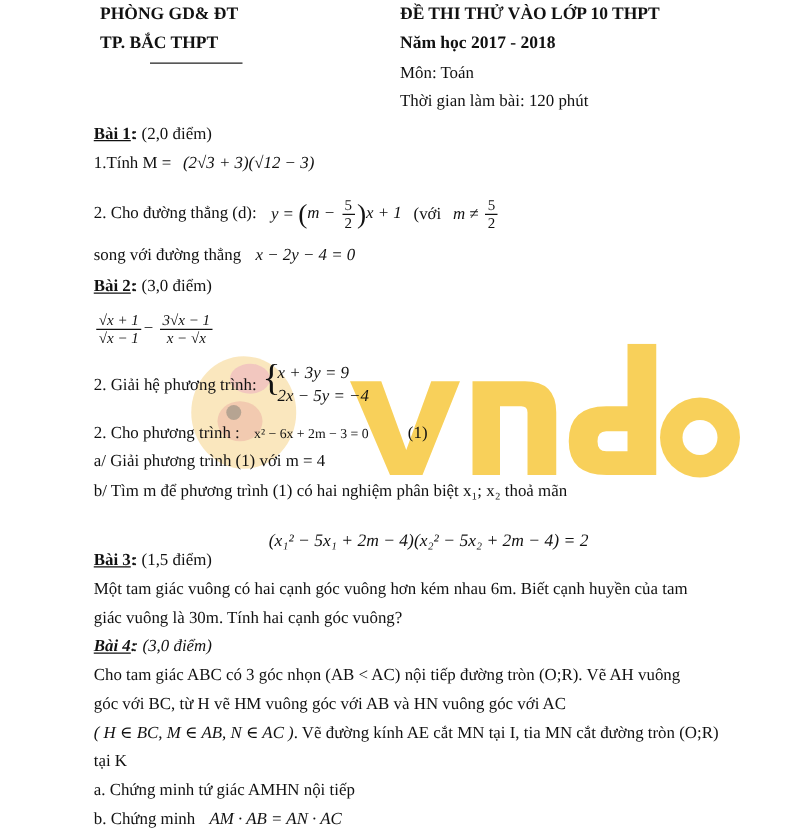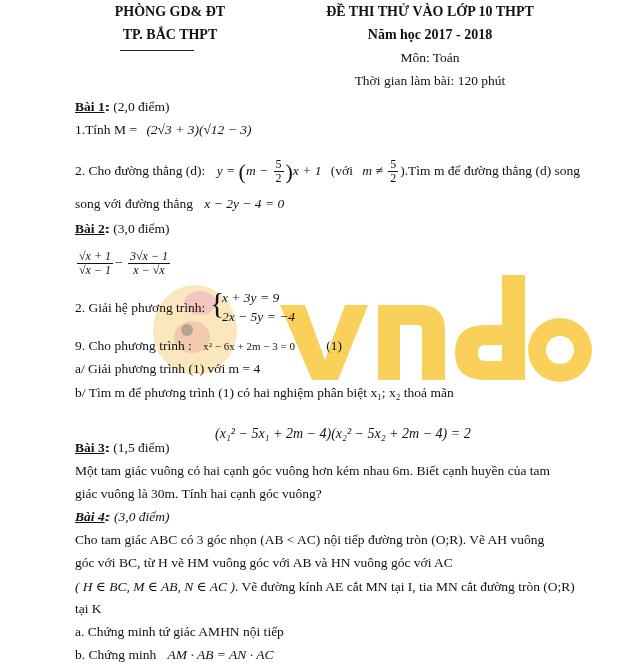--- a/index.html
+++ b/index.html
@@ -3,21 +3,21 @@
 <meta charset="utf-8">
 <style>
   html, body { margin:0; padding:0; background:#fff; }
   body { width:640px; height:668px; position:relative; overflow:hidden;
          font-family:"Liberation Serif", "DejaVu Serif", serif; color:#111; font-size:13.5px; }
   .abs { position:absolute; white-space:nowrap; }
   .b { font-weight:bold; }
   .u { text-decoration:underline; }
   .i { font-style:italic; }
   .hdr { font-size:14px; font-weight:bold; }
-  .ctr { text-align:center;font-family:Liberation Serif, serif; }
+  .ctr { text-align:left;font-family:Liberation Serif, serif; }
   .rule { position:absolute; height:1px; background:#222; }
   .frac { display:inline-flex; flex-direction:column; align-items:center; vertical-align:middle; font-size:12px; line-height:13px; margin:0 2px; }
   .frac .num { border-bottom:1px solid #111; padding:0 2px; }
   .frac .den { padding:0 2px; }
   .paren { font-size:22px; line-height:1; vertical-align:middle; font-weight:normal; }
   .brace { font-size:30px; line-height:1; vertical-align:middle; }
   .wm { position:absolute; pointer-events:none; }
 </style>
 </head>
 <body>
@@ -60,21 +60,21 @@
   <span class="paren">(</span><span class="i">m −</span>
   <span class="frac">
       <span class="num">5</span>
       <span class="den">2</span>
     </span><span class="paren">)</span><span class="i">x + 1</span>
   <span style="margin-left:6px;">(với</span>
   <span class="i" style="margin-left:6px;">m ≠</span>
   <span class="frac">
       <span class="num">5</span>
       <span class="den">2</span>
-    </span><span>).Tìm m để đường thẳng (d) song</span>
+    </span>
 </div>
 <div class="abs" style="left:75px;top:196px;">
   <span>song với đường thẳng</span>
   <span class="i" style="margin-left:8px;">x − 2y − 4 = 0</span>
 </div>
 
 <div class="abs" style="left:75px;top:221px;">
   <span class="b u">Bài 2</span><span class="b">:</span><span style="margin-left:-3px;">: (3,0 điểm)</span>
 </div>
 <div class="abs" style="left:75px;top:250px;">
@@ -89,21 +89,21 @@
 </div>
 <div class="abs" style="left:75px;top:300px;">
   <span>2. Giải hệ phương trình:</span>
 </div>
 <div class="abs" style="left:210px;top:290px;">
   <span class="abs brace" style="left:0;top:-2px;">{</span>
   <div class="abs i" style="left:12px;top:0;">x + 3y = 9</div>
   <div class="abs i" style="left:12px;top:19px;">2x − 5y = −4</div>
 </div>
 <div class="abs" style="left:75px;top:338px;">
-  <span>9. Cho phương trình :</span>
+  <span>2. Cho phương trình :</span>
   <span style="margin-left:8px;font-size:11px;">x² − 6x + 2m − 3 = 0</span>
   <span style="margin-left:28px;">(1)</span>
 </div>
 <div class="abs" style="left:75px;top:361px;">a/ Giải phương trình (1) với m = 4</div>
 <div class="abs" style="left:75px;top:385px;">b/ Tìm m để phương trình (1) có hai nghiệm phân biệt x₁; x₂ thoả mãn</div>
 <div class="abs i" style="left:215px;top:426px;font-size:14px;">(x₁² − 5x₁ + 2m − 4)(x₂² − 5x₂ + 2m − 4) = 2</div>
 
 <div class="abs" style="left:75px;top:440px;">
   <span class="b u">Bài 3</span><span class="b">:</span><span style="margin-left:-3px;">: (1,5 điểm)</span>
 </div>

